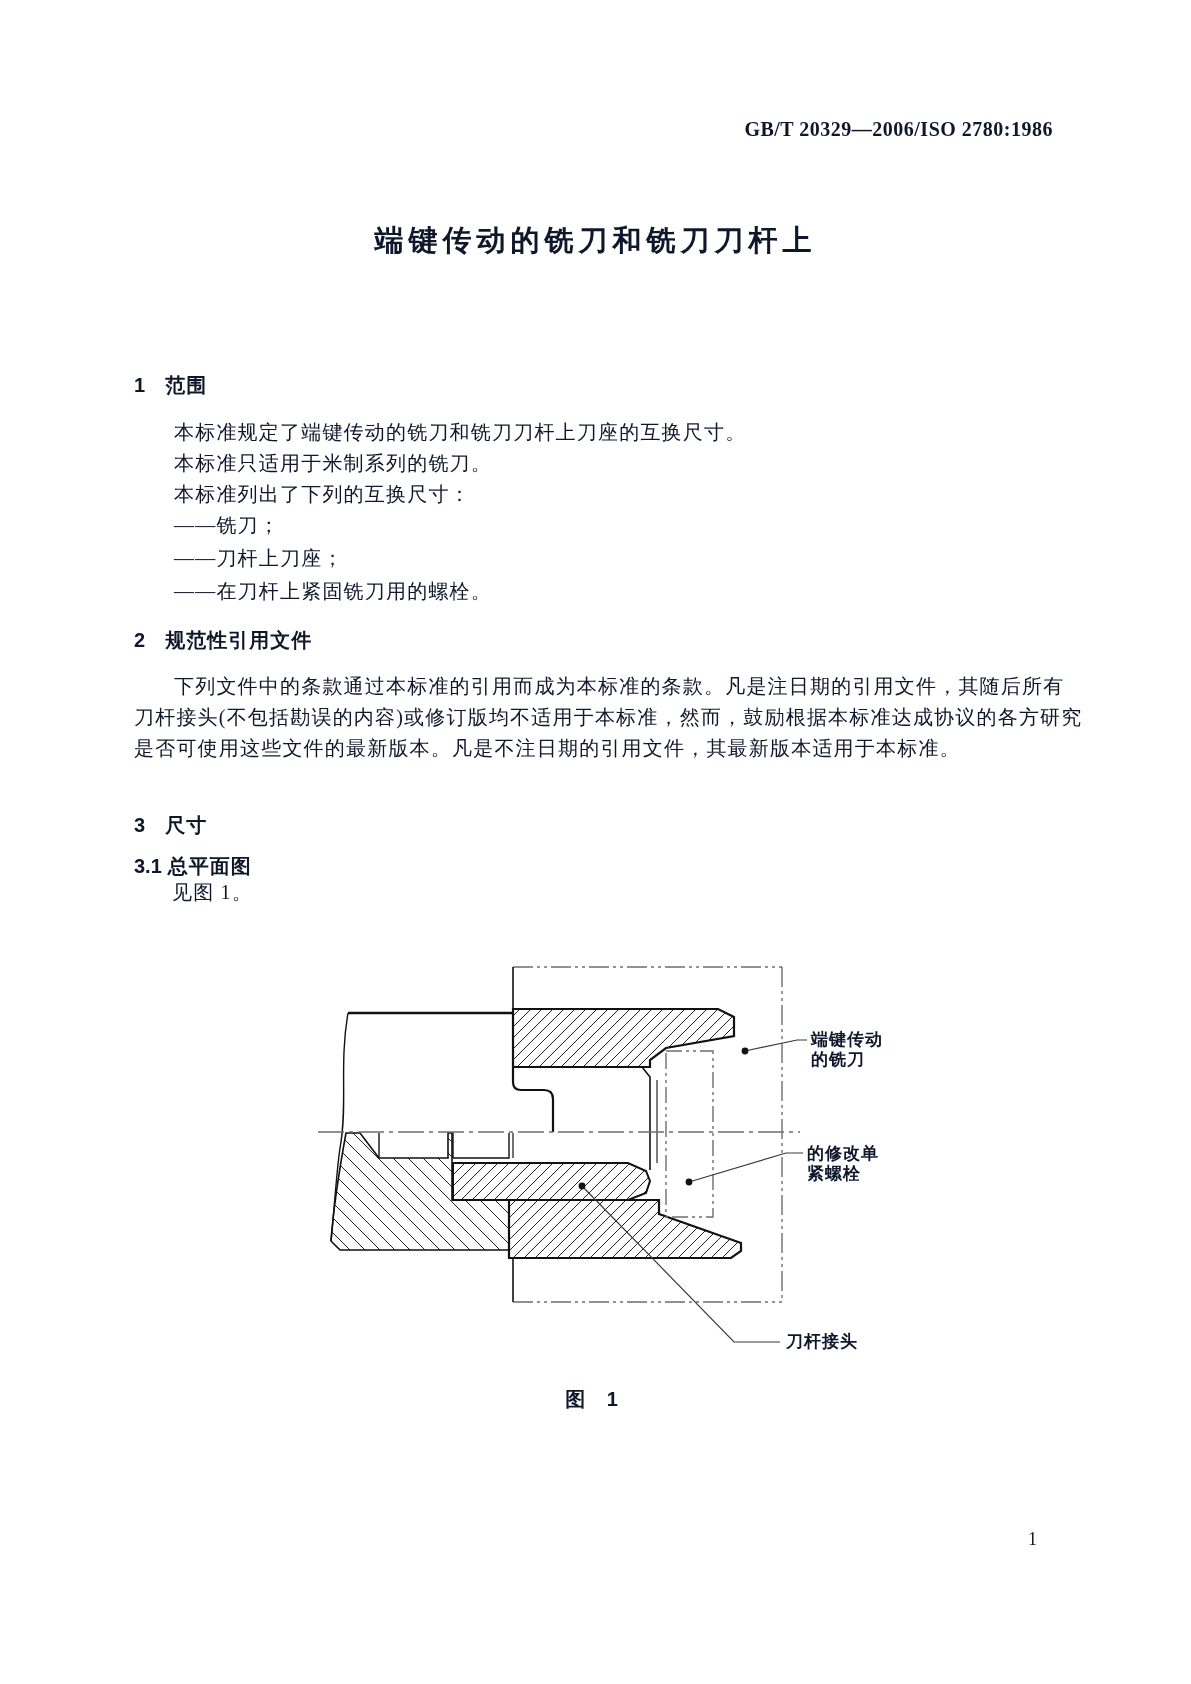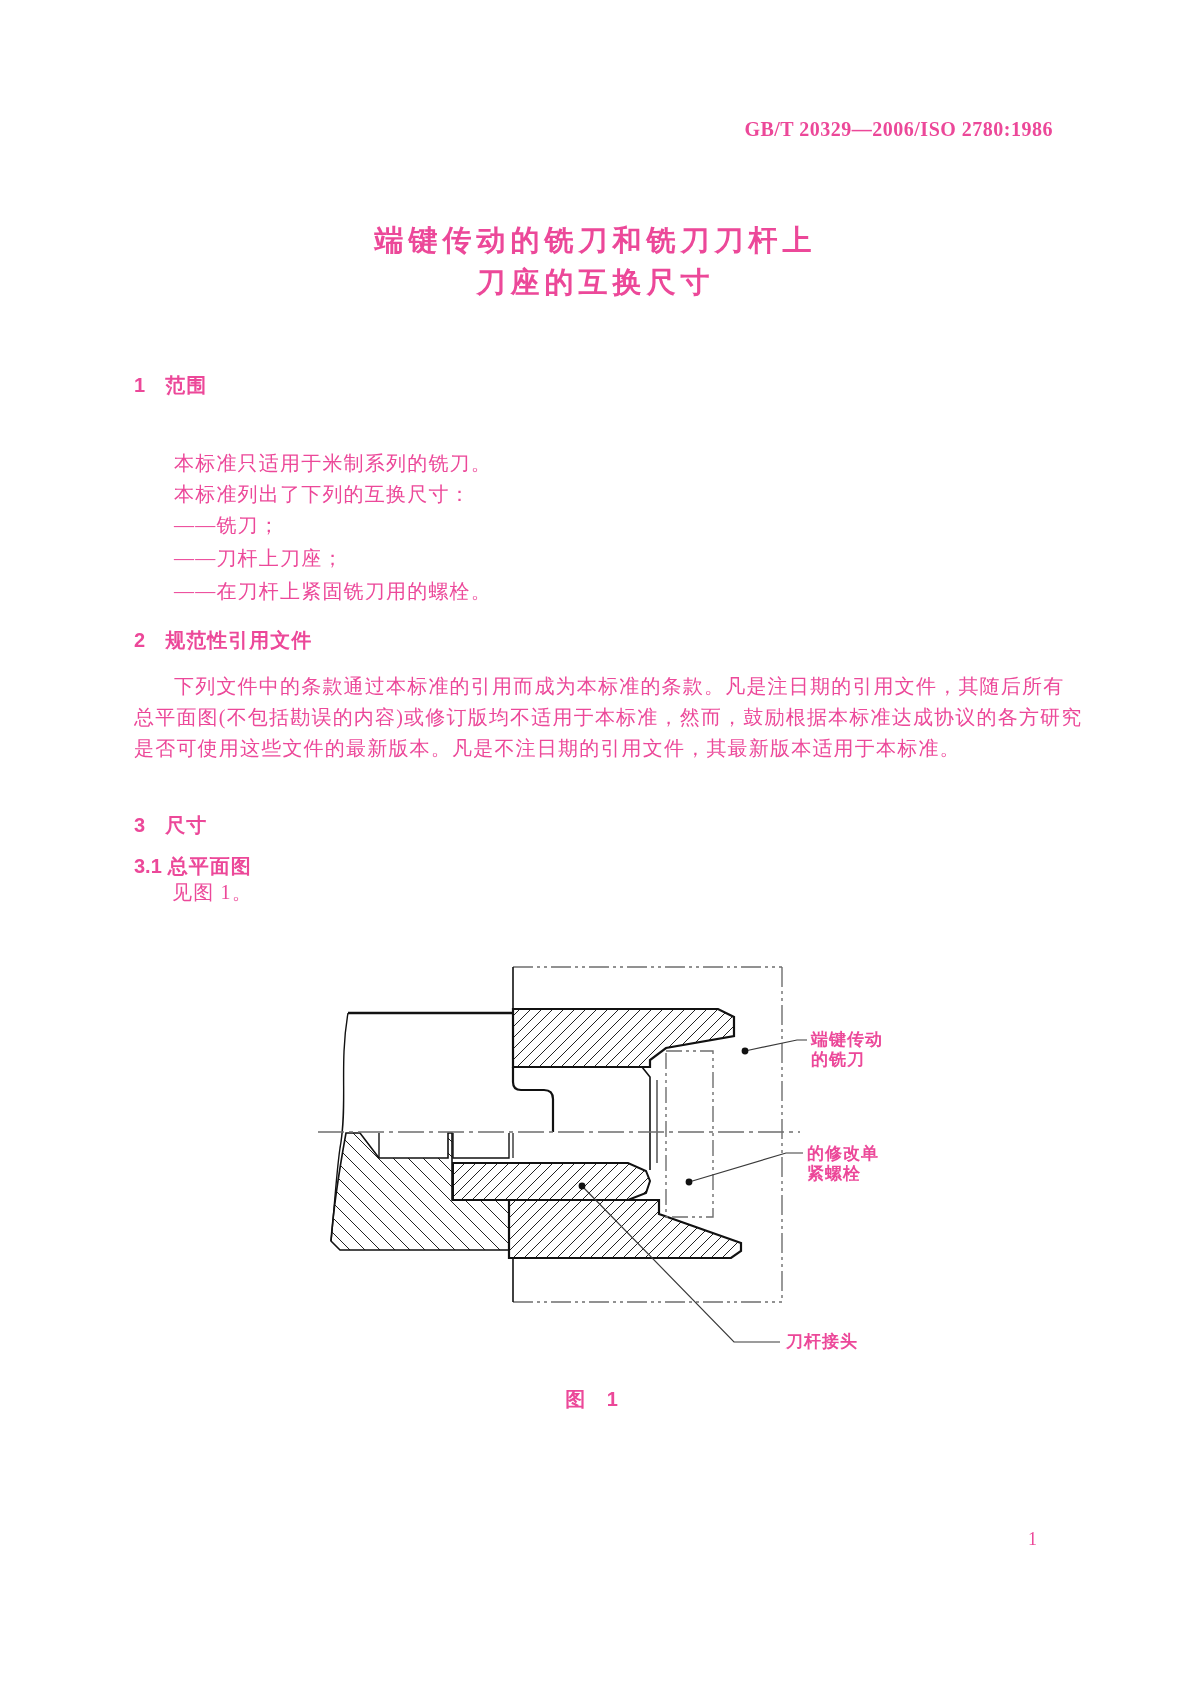--- a/index.html
+++ b/index.html
@@ -1,18 +1,18 @@
 <!DOCTYPE html>
 <html><head>
 <meta charset="utf-8">
 <style>
   html,body{margin:0;padding:0;background:#9a9a9a;}
   .page{
     position:relative;width:1191px;height:1684px;background:#ffffff;
-    font-family:"Liberation Serif",serif;color:#ec4899;overflow:hidden;
+    font-family:"Liberation Serif",serif;color:#0f172a;overflow:hidden;
     margin:0 auto;
   }
   .abs{position:absolute;white-space:nowrap;}
   .doc-header{
     top:118px;right:138px;font-size:20px;font-weight:bold;letter-spacing:.5px;
     font-family:"Liberation Serif",serif;
   }
   .doc-title{
     left:0;width:1191px;text-align:center;
     font-family:"Liberation Sans",sans-serif;font-weight:bold;
@@ -41,36 +41,36 @@
   svg.drawing{position:absolute;left:0;top:0;pointer-events:none;}
 </style>
 </head>
 <body>
 
 <div class="page">
 
   <div class="abs doc-header">GB/T 20329—2006/ISO 2780:1986</div>
 
   <div class="abs doc-title t1">端键传动的铣刀和铣刀刀杆上</div>
-  <div class="abs doc-title t2">刀座的互换尺寸</div>
 
   <div class="abs heading" style="top:372px">
     <span class="num">1</span><span>范围</span>
   </div>
+  <div class="abs bline indent" style="top:419px">本标准规定了端键传动的铣刀和铣刀刀杆上刀座的互换尺寸。</div>
   <div class="abs bline indent" style="top:450px">本标准只适用于米制系列的铣刀。</div>
   <div class="abs bline indent" style="top:481px">本标准列出了下列的互换尺寸：</div>
   <div class="abs bline indent" style="top:512px">——铣刀；</div>
   <div class="abs bline indent" style="top:545px">——刀杆上刀座；</div>
   <div class="abs bline indent" style="top:578px">——在刀杆上紧固铣刀用的螺栓。</div>
 
   <div class="abs heading" style="top:627px">
     <span class="num">2</span><span>规范性引用文件</span>
   </div>
   <div class="abs bline indent" style="top:673px">下列文件中的条款通过本标准的引用而成为本标准的条款。凡是注日期的引用文件，其随后所有</div>
-  <div class="abs bline flush" style="top:704px">总平面图(不包括勘误的内容)或修订版均不适用于本标准，然而，鼓励根据本标准达成协议的各方研究</div>
+  <div class="abs bline flush" style="top:704px">刀杆接头(不包括勘误的内容)或修订版均不适用于本标准，然而，鼓励根据本标准达成协议的各方研究</div>
   <div class="abs bline flush" style="top:735px">是否可使用这些文件的最新版本。凡是不注日期的引用文件，其最新版本适用于本标准。</div>
 
   <div class="abs heading" style="top:812px">
     <span class="num">3</span><span>尺寸</span>
   </div>
   <div class="abs heading sub" style="top:853px">
     <span class="num">3.1</span><span>总平面图</span>
   </div>
   <div class="abs bline" style="top:879px;left:172px">见图 1。</div>
 

